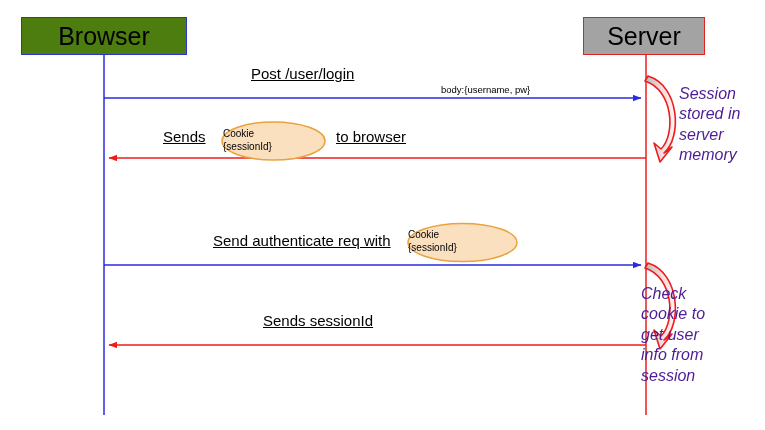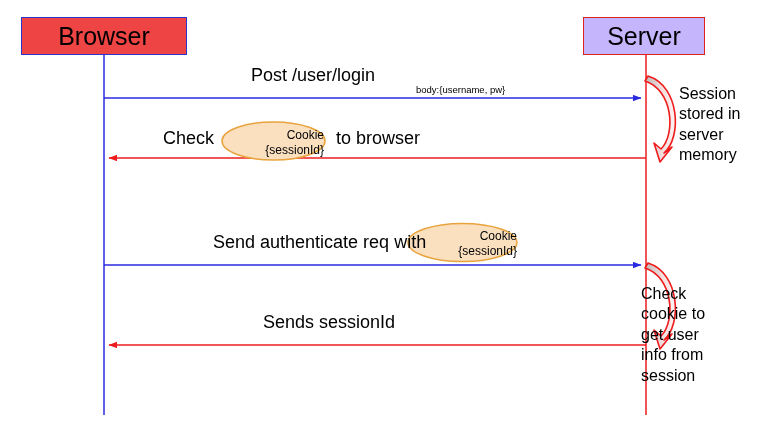--- a/index.html
+++ b/index.html
@@ -30,56 +30,58 @@
     font-size: 25px;
     line-height: 1;
     letter-spacing: 0px;
     white-space: nowrap;
   }
   #actor-browser {
     left: 21px;
     top: 17px;
     width: 166px;
     height: 38px;
-    background: #ef4444;
+    background: #4d7c0f;
     border: 1.6px solid #2a36c8;
   }
   #actor-server {
     left: 583px;
     top: 17px;
     width: 122px;
     height: 38px;
-    background: #c4b5fd;
+    background: #a3a3a3;
     border: 1.6px solid #e02121;
   }
   .msg-label {
     position: absolute;
-    font-size: 18px;
+    font-size: 15px;
     line-height: 1.15;
     white-space: nowrap;
     color: #000000;
+    text-decoration: underline;
   }
   .msg-sublabel {
     position: absolute;
     font-size: 9.5px;
     line-height: 1.15;
     white-space: nowrap;
     color: #000000;
   }
   .note-text {
     position: absolute;
     font-size: 16px;
     line-height: 1.28;
-    color: #000000;
+    color: #4c1d95;
     width: 86px;
+    font-style: italic;
   }
   .cookie-label {
     position: absolute;
-    text-align: right;
-    font-size: 12px;
+    text-align: left;
+    font-size: 10px;
     line-height: 1.25;
     color: #000000;
     white-space: nowrap;
   }
 </style>
 </head>
 <body>
 
 <svg id="canvas" viewBox="0 0 765 430" xmlns="http://www.w3.org/2000/svg">
   <defs>
@@ -123,23 +125,23 @@
 </svg>
 
 <div class="actor-box" id="actor-browser">
   <span>Browser</span>
 </div>
 <div class="actor-box" id="actor-server">
   <span>Server</span>
 </div>
 
 <div class="msg-label" style="left:251px; top:65px;">Post /user/login</div>
-<div class="msg-sublabel" style="left:380px; top:85px;padding-left:36px;">body:{username, pw}</div>
+<div class="msg-sublabel" style="left:405px; top:85px;padding-left:36px;">body:{username, pw}</div>
 
-<div class="msg-label" style="left:163px; top:128px;">Check</div>
+<div class="msg-label" style="left:163px; top:128px;">Sends</div>
 <div class="msg-label" style="left:336px; top:128px;text-align:right;">to browser</div>
 
 <div class="cookie-label" style="left:223px; top:128px; width:101px;">
   <div>Cookie</div>
   <div>{sessionId}</div>
 </div>
 
 <div class="msg-label" style="left:173px; top:232px;margin-left:40px;">Send authenticate req with</div>
 
 <div class="cookie-label" style="left:408px; top:229px; width:109px;">

